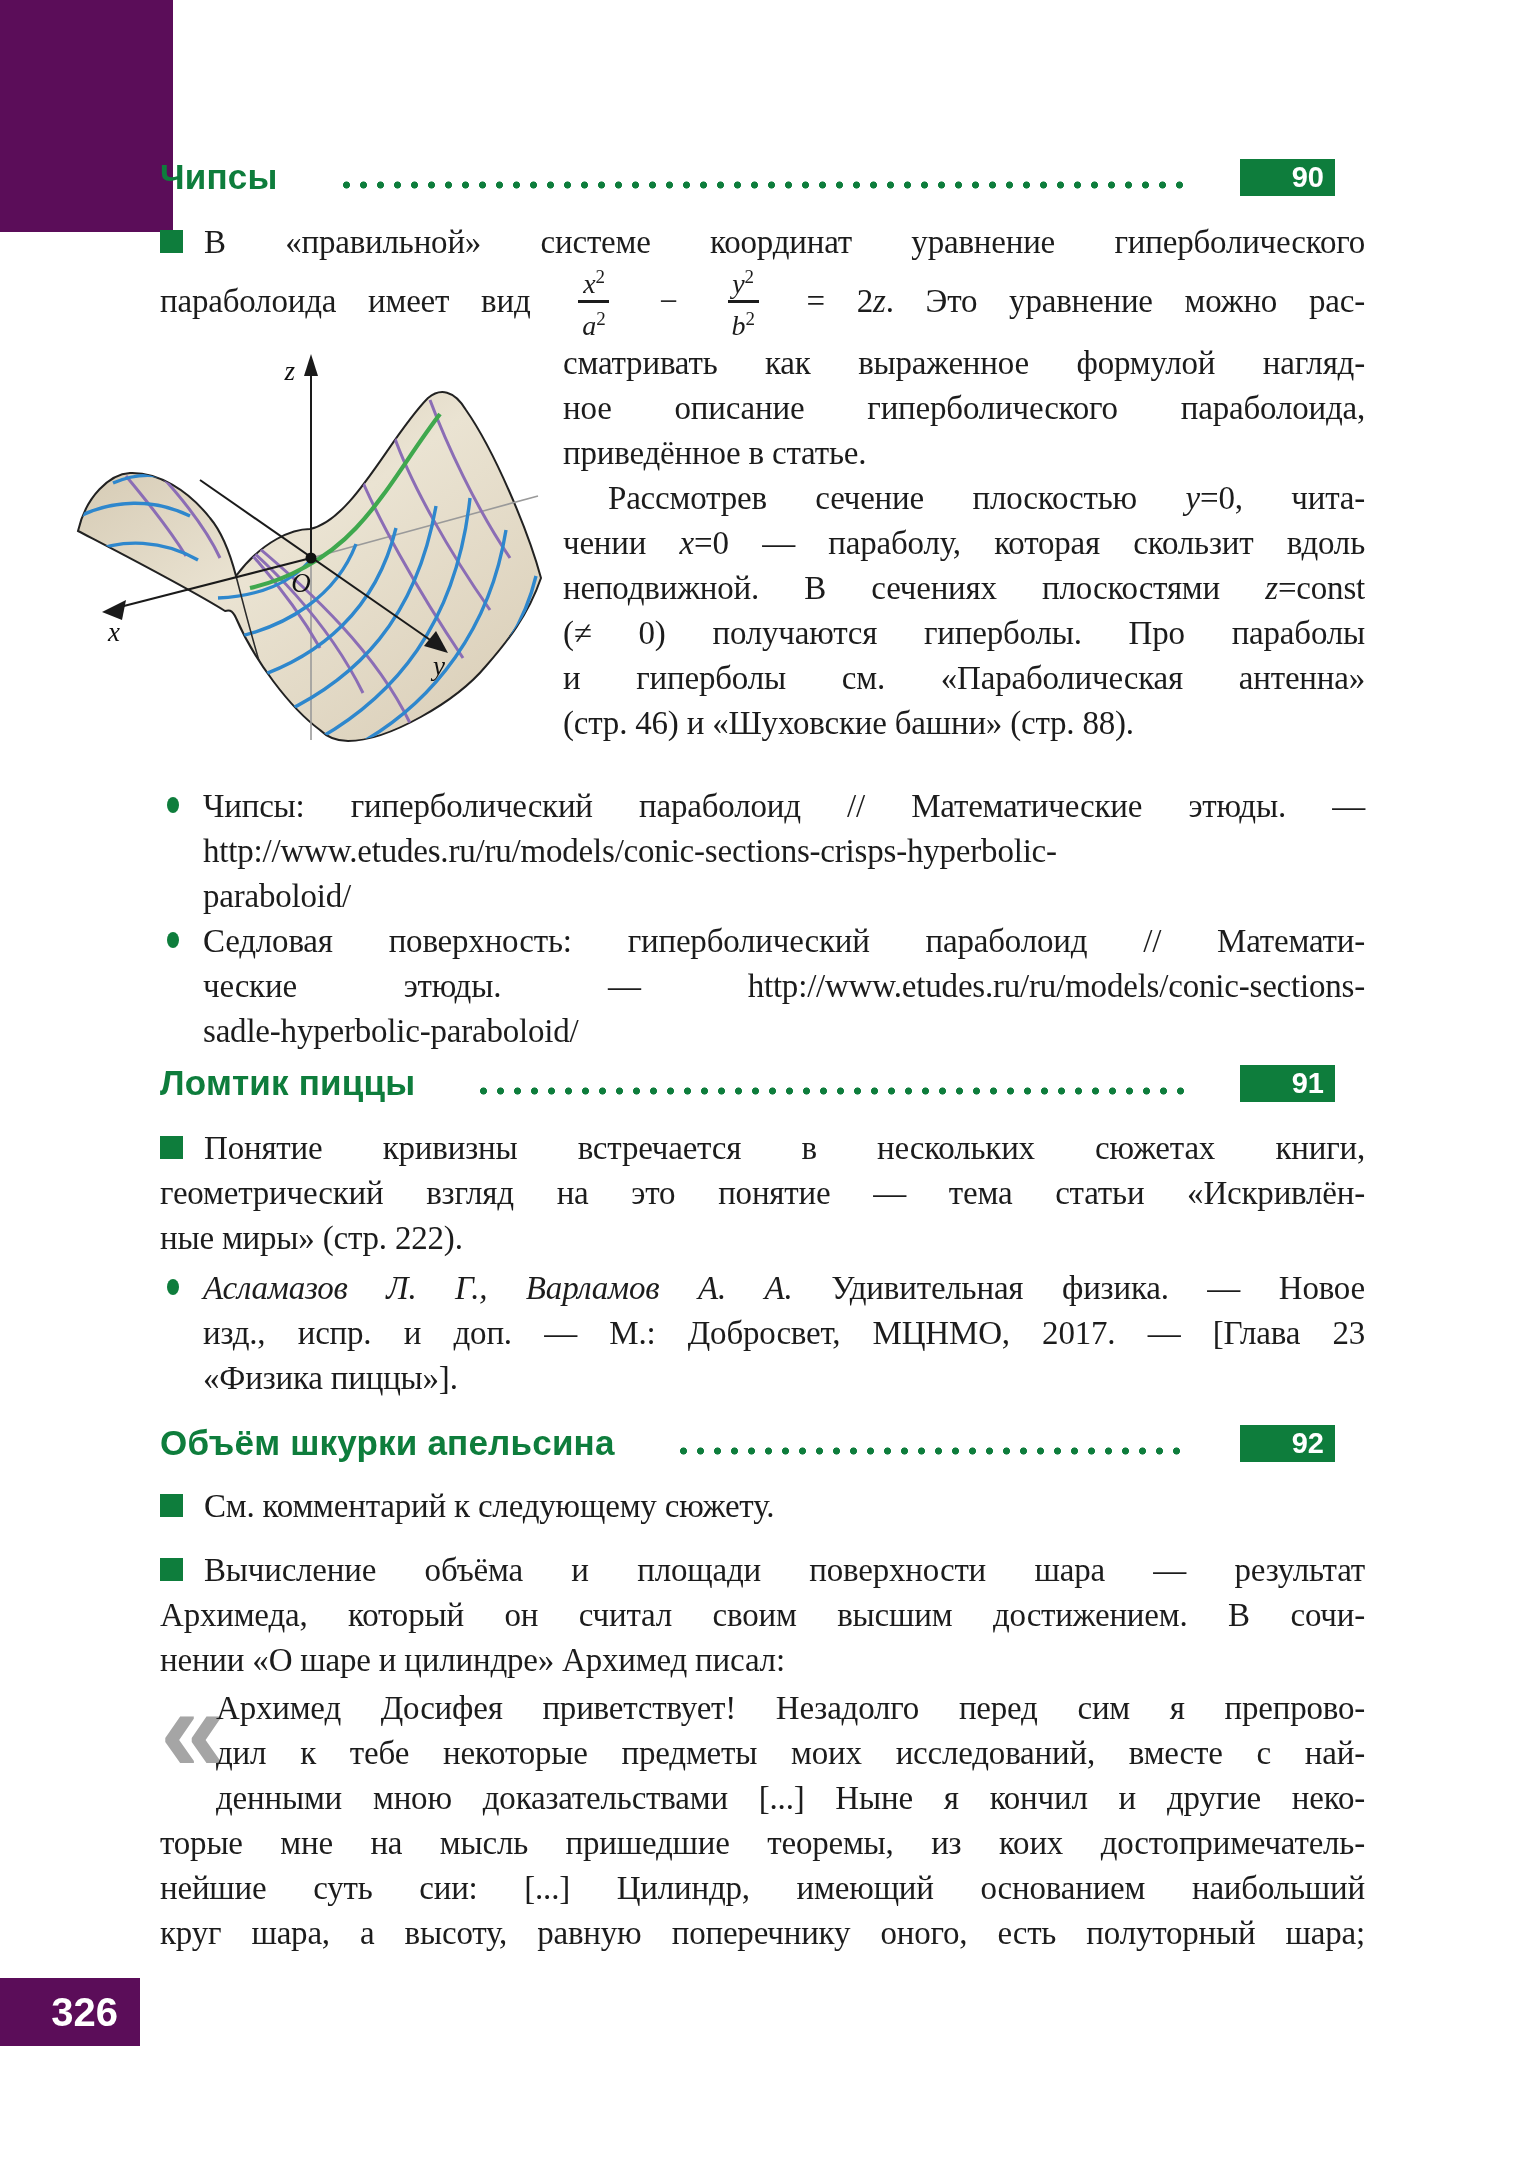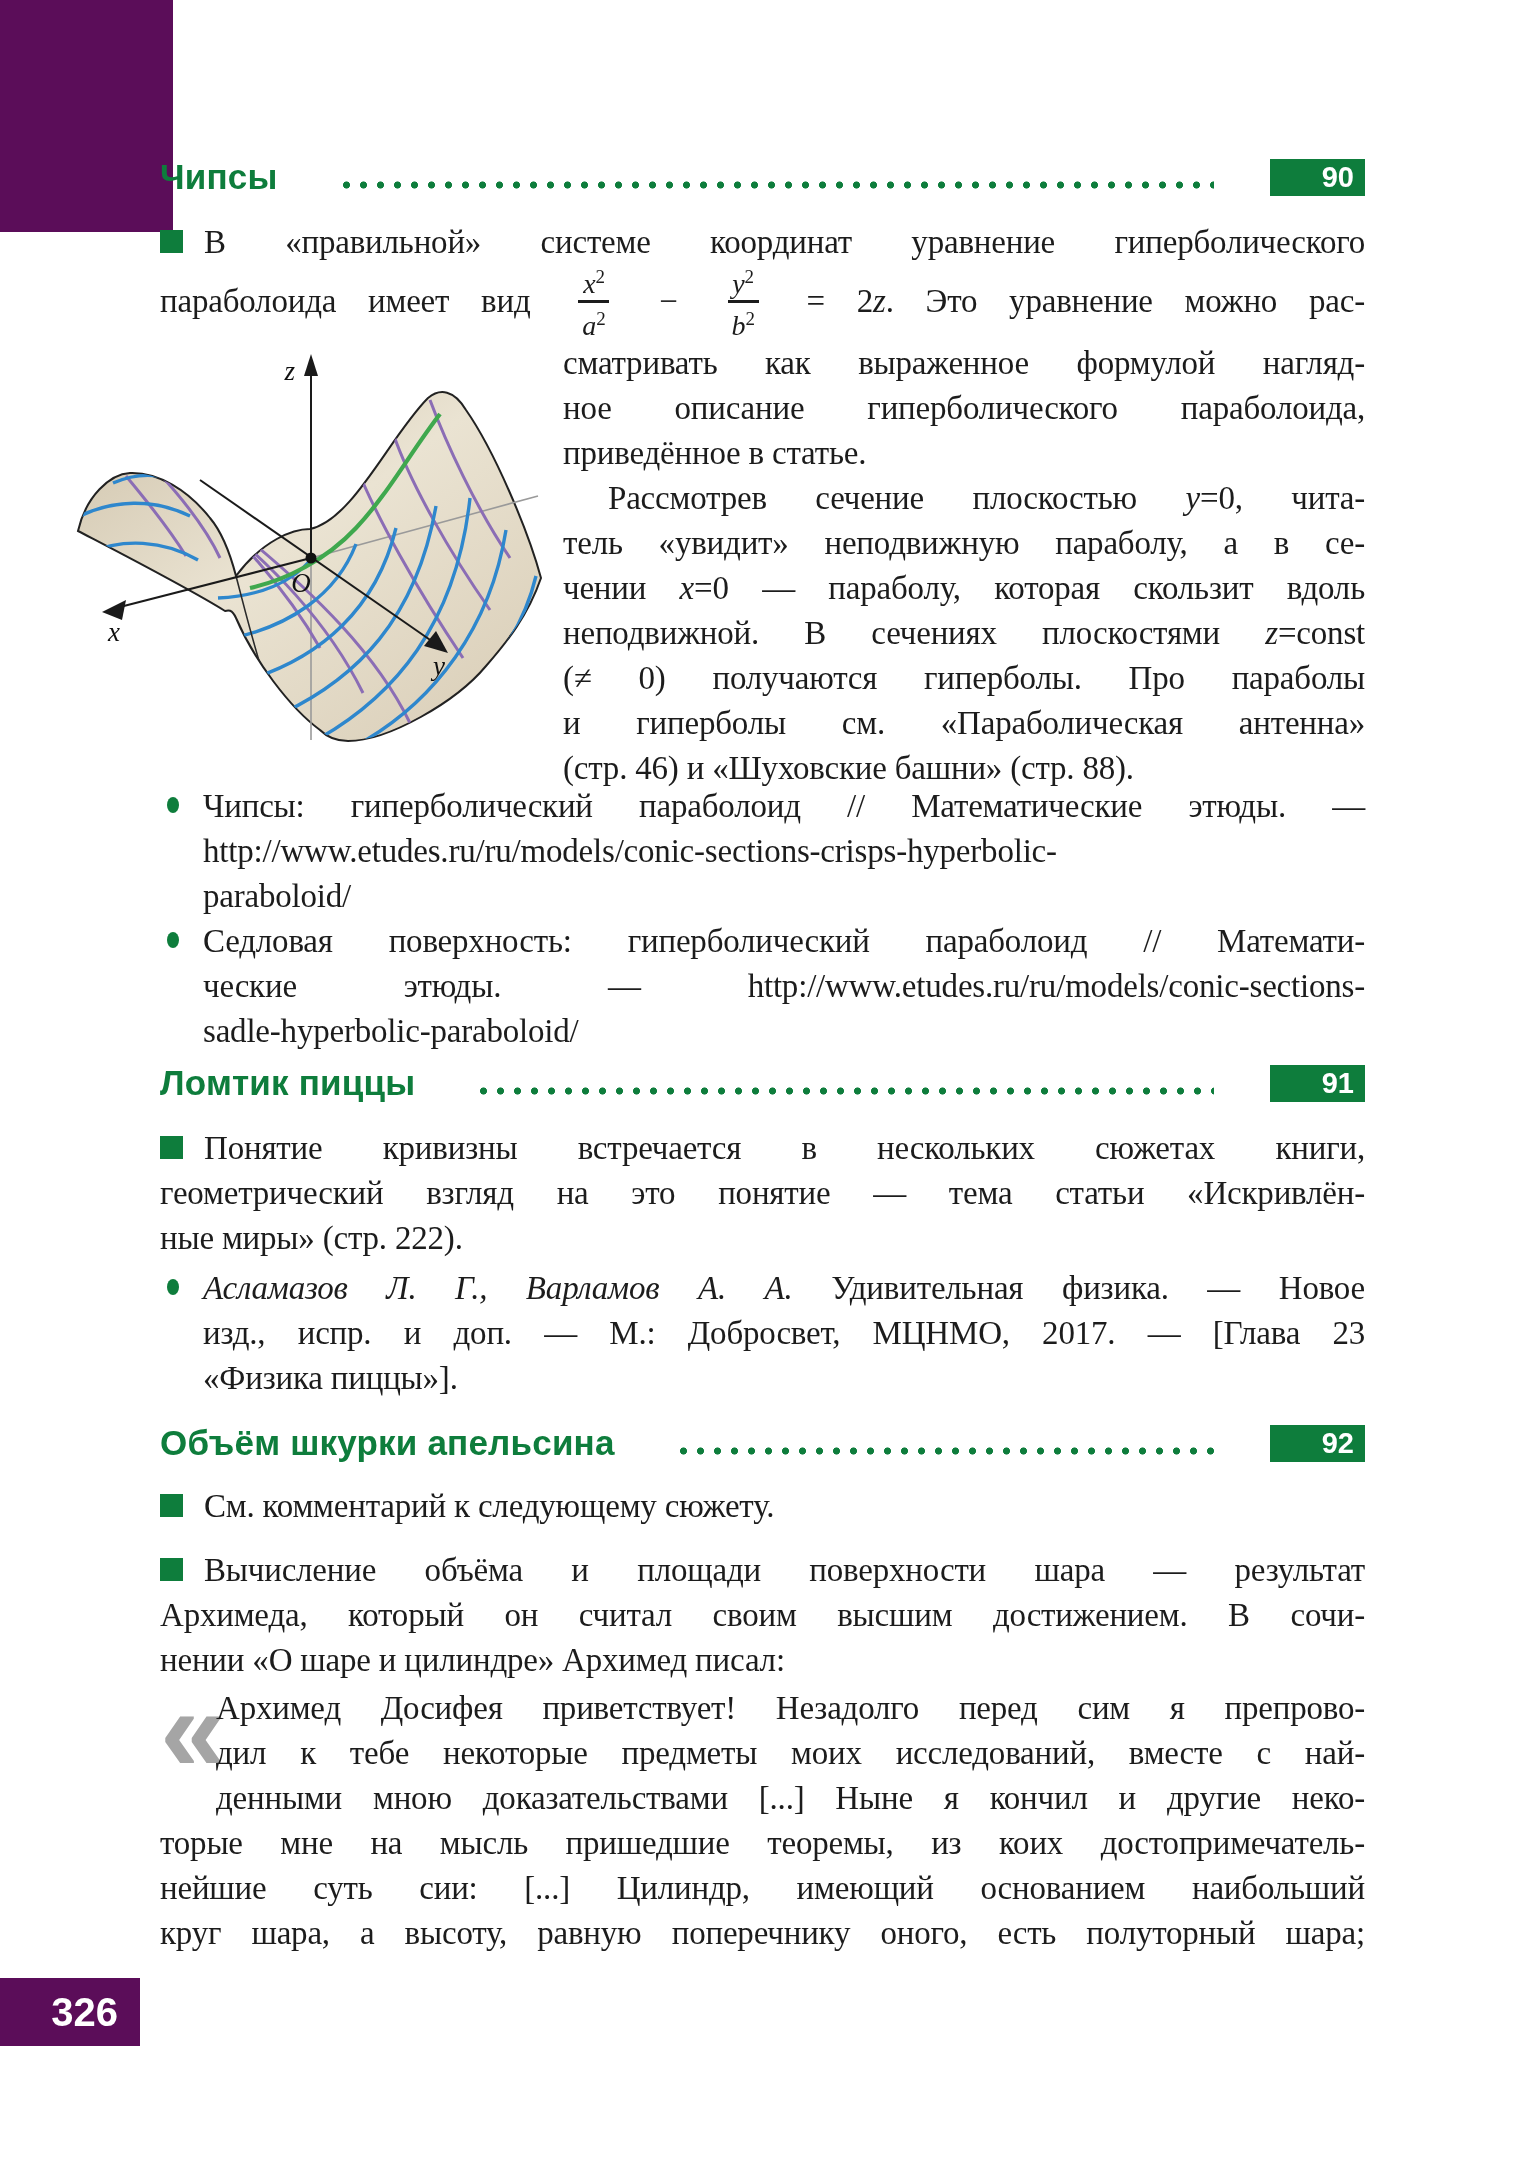--- a/index.html
+++ b/index.html
@@ -30,21 +30,21 @@
     color:var(--green);white-space:nowrap;letter-spacing:.2px;
   }
   .dots{
     flex:1;height:10px;align-self:flex-end;margin:0 16px 8px 20px;
     background-image:radial-gradient(circle,var(--green) 3.2px,transparent 3.9px);
     background-size:17px 10px;background-repeat:repeat-x;background-position:left center;
   }
   .badge{
     width:95px;height:37px;background:var(--green);color:#fff;flex:0 0 auto;
     font-family:"Liberation Sans",sans-serif;font-weight:700;font-size:29px;
-    line-height:37px;text-align:right;padding-right:11px;box-sizing:border-box;
+    line-height:37px;text-align:right;padding-right:11px;box-sizing:border-box;margin-right:30px;
   }
 
   
   .lines > div{
     font-size:33px;line-height:45px;text-align:justify;text-align-last:justify;
     letter-spacing:-0.2px;
   }
   .lines > div:last-child{text-align-last:left;}
   .jlast > div:last-child{text-align-last:justify;}
   .ifirst > div:first-child{text-indent:45px;}
@@ -179,21 +179,20 @@
   </figure>
 
   <div class="abs" style="left:563px;top:341px;width:802px;">
     <div class="lines">
         <div>сматривать как выраженное формулой нагляд-</div>
         <div>ное описание гиперболического параболоида,</div>
         <div>приведённое в статье.</div>
       </div>
     <div class="lines ifirst">
         <div>Рассмотрев сечение плоскостью <i>y</i>=0, чита-</div>
-        <div>тель «увидит» неподвижную параболу, а в се-</div>
         <div>чении <i>x</i>=0 — параболу, которая скользит вдоль</div>
         <div>неподвижной. В сечениях плоскостями <i>z</i>=const</div>
         <div>(≠ 0) получаются гиперболы. Про параболы</div>
         <div>и гиперболы см. «Параболическая антенна»</div>
         <div>(стр. 46) и «Шуховские башни» (стр. 88).</div>
       </div>
   </div>
 
   <div class="abs" style="left:160px;top:784px;width:1205px;">
     <div class="ref">

